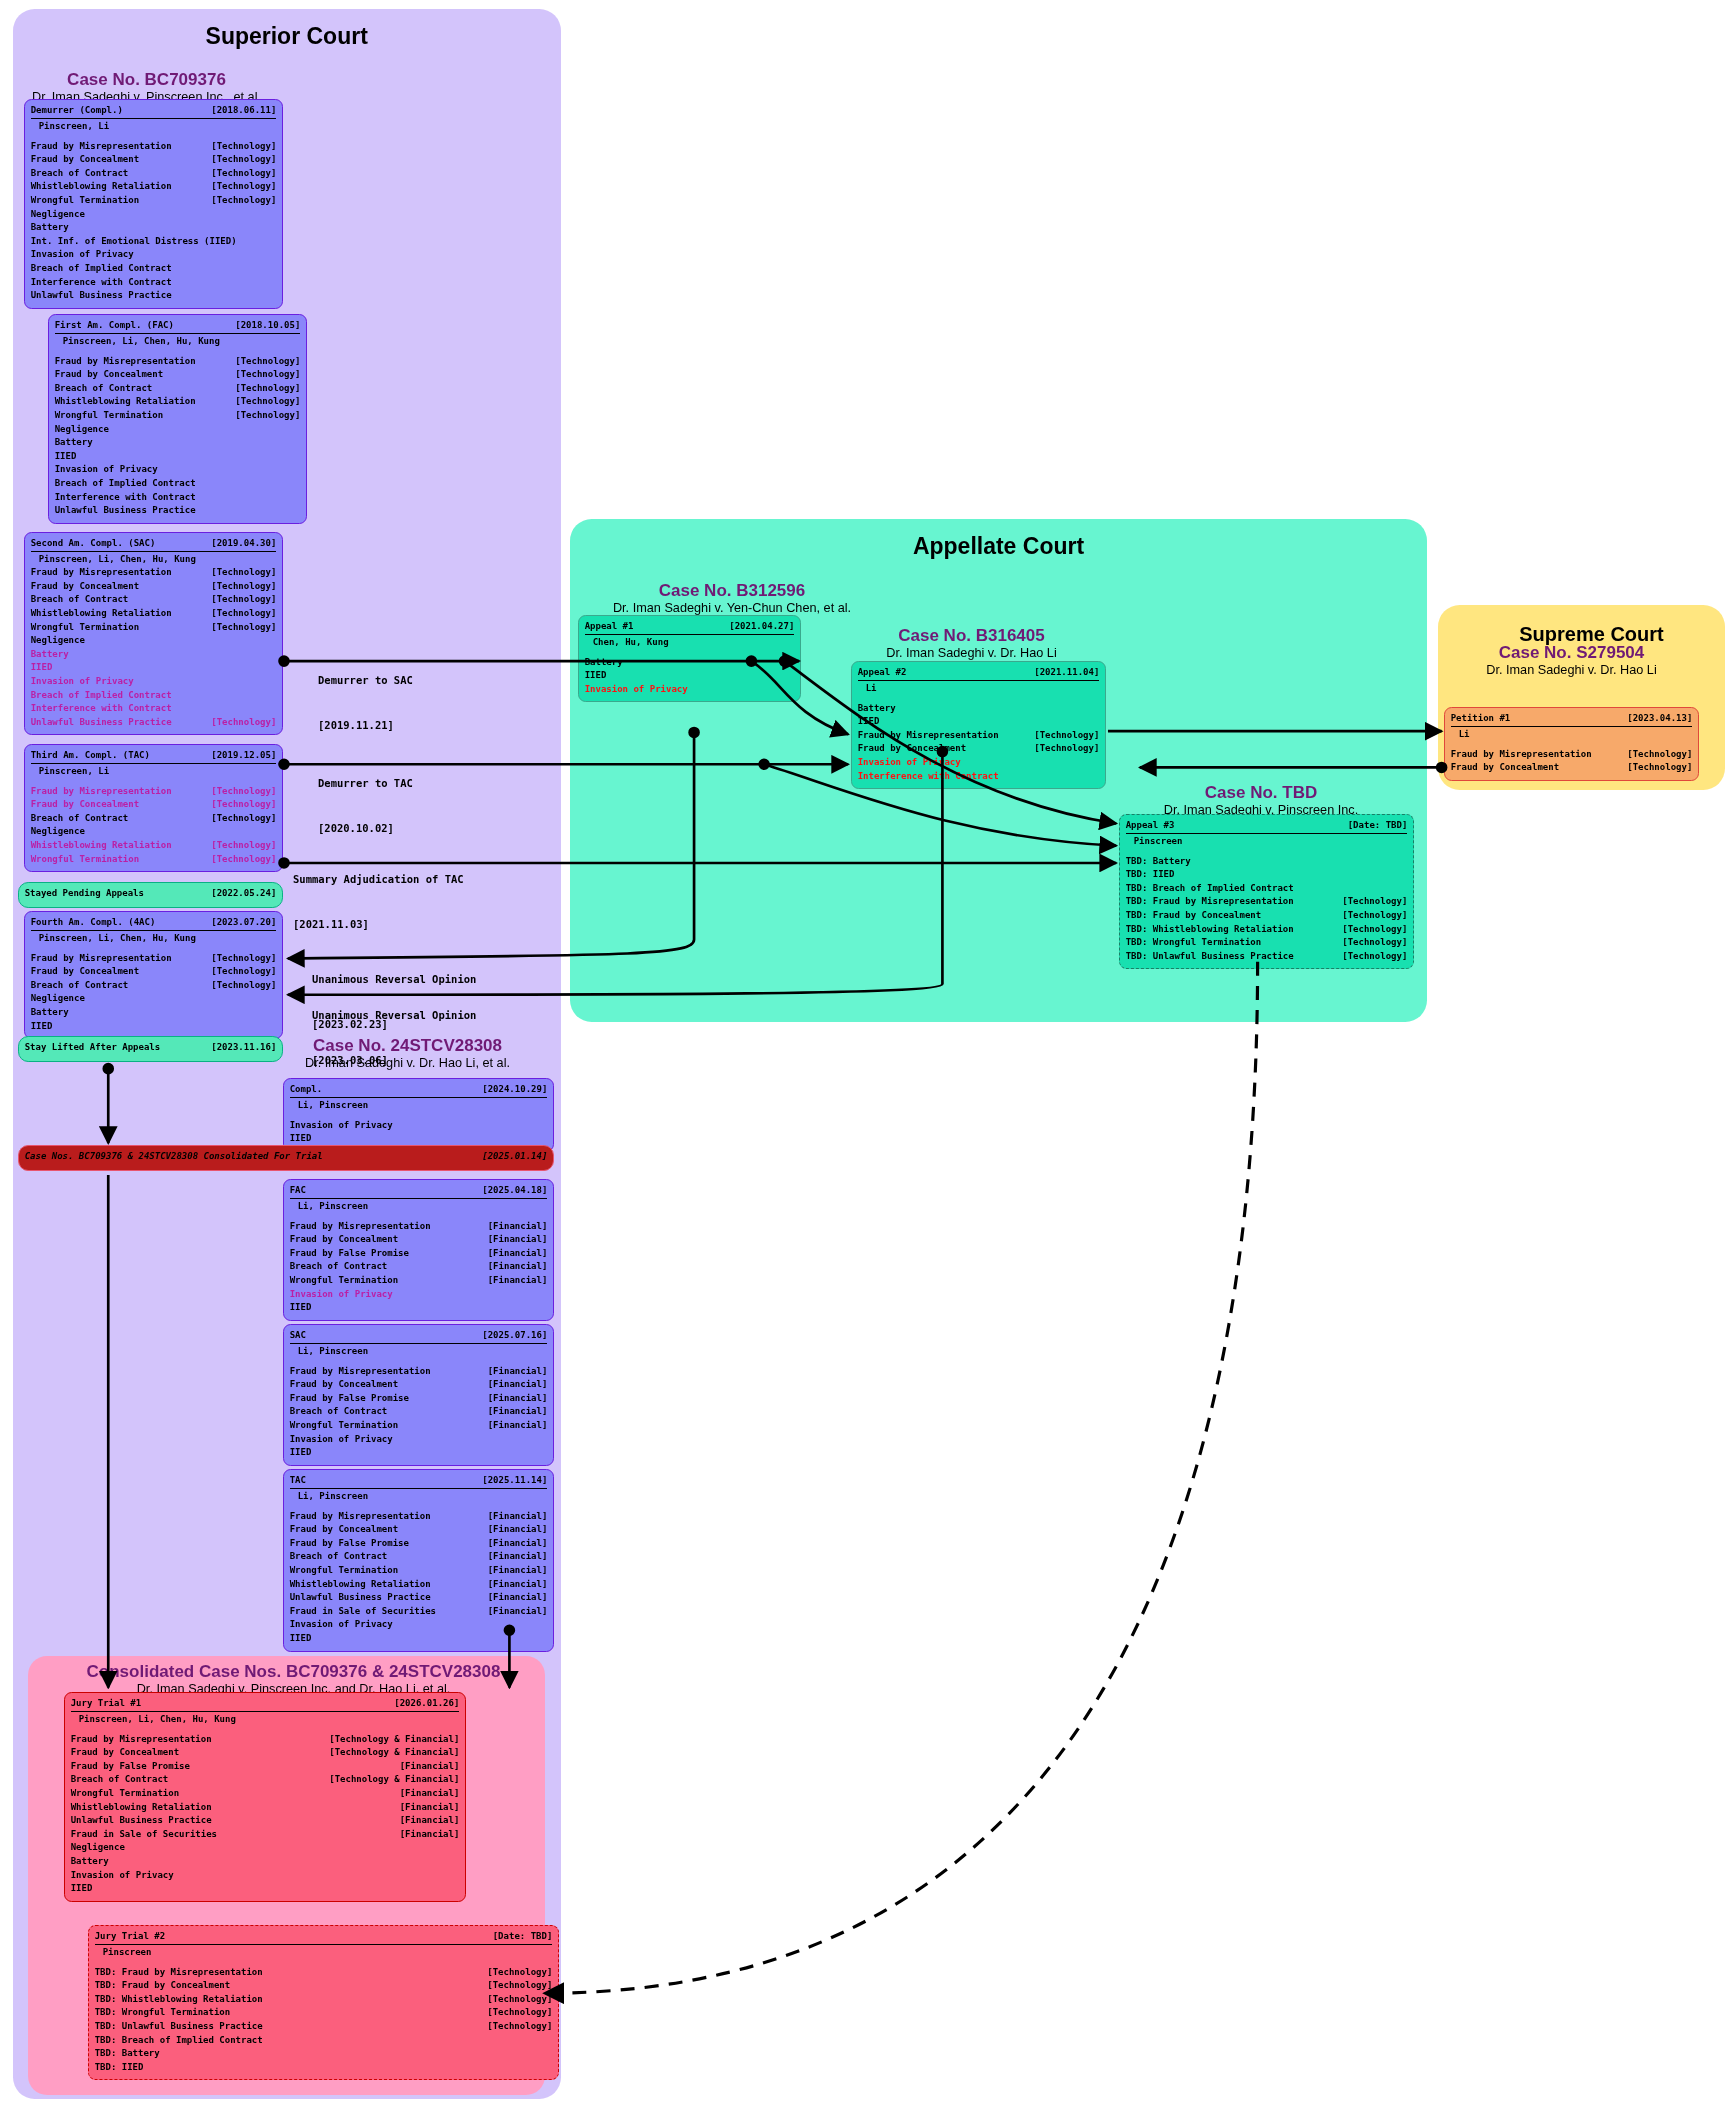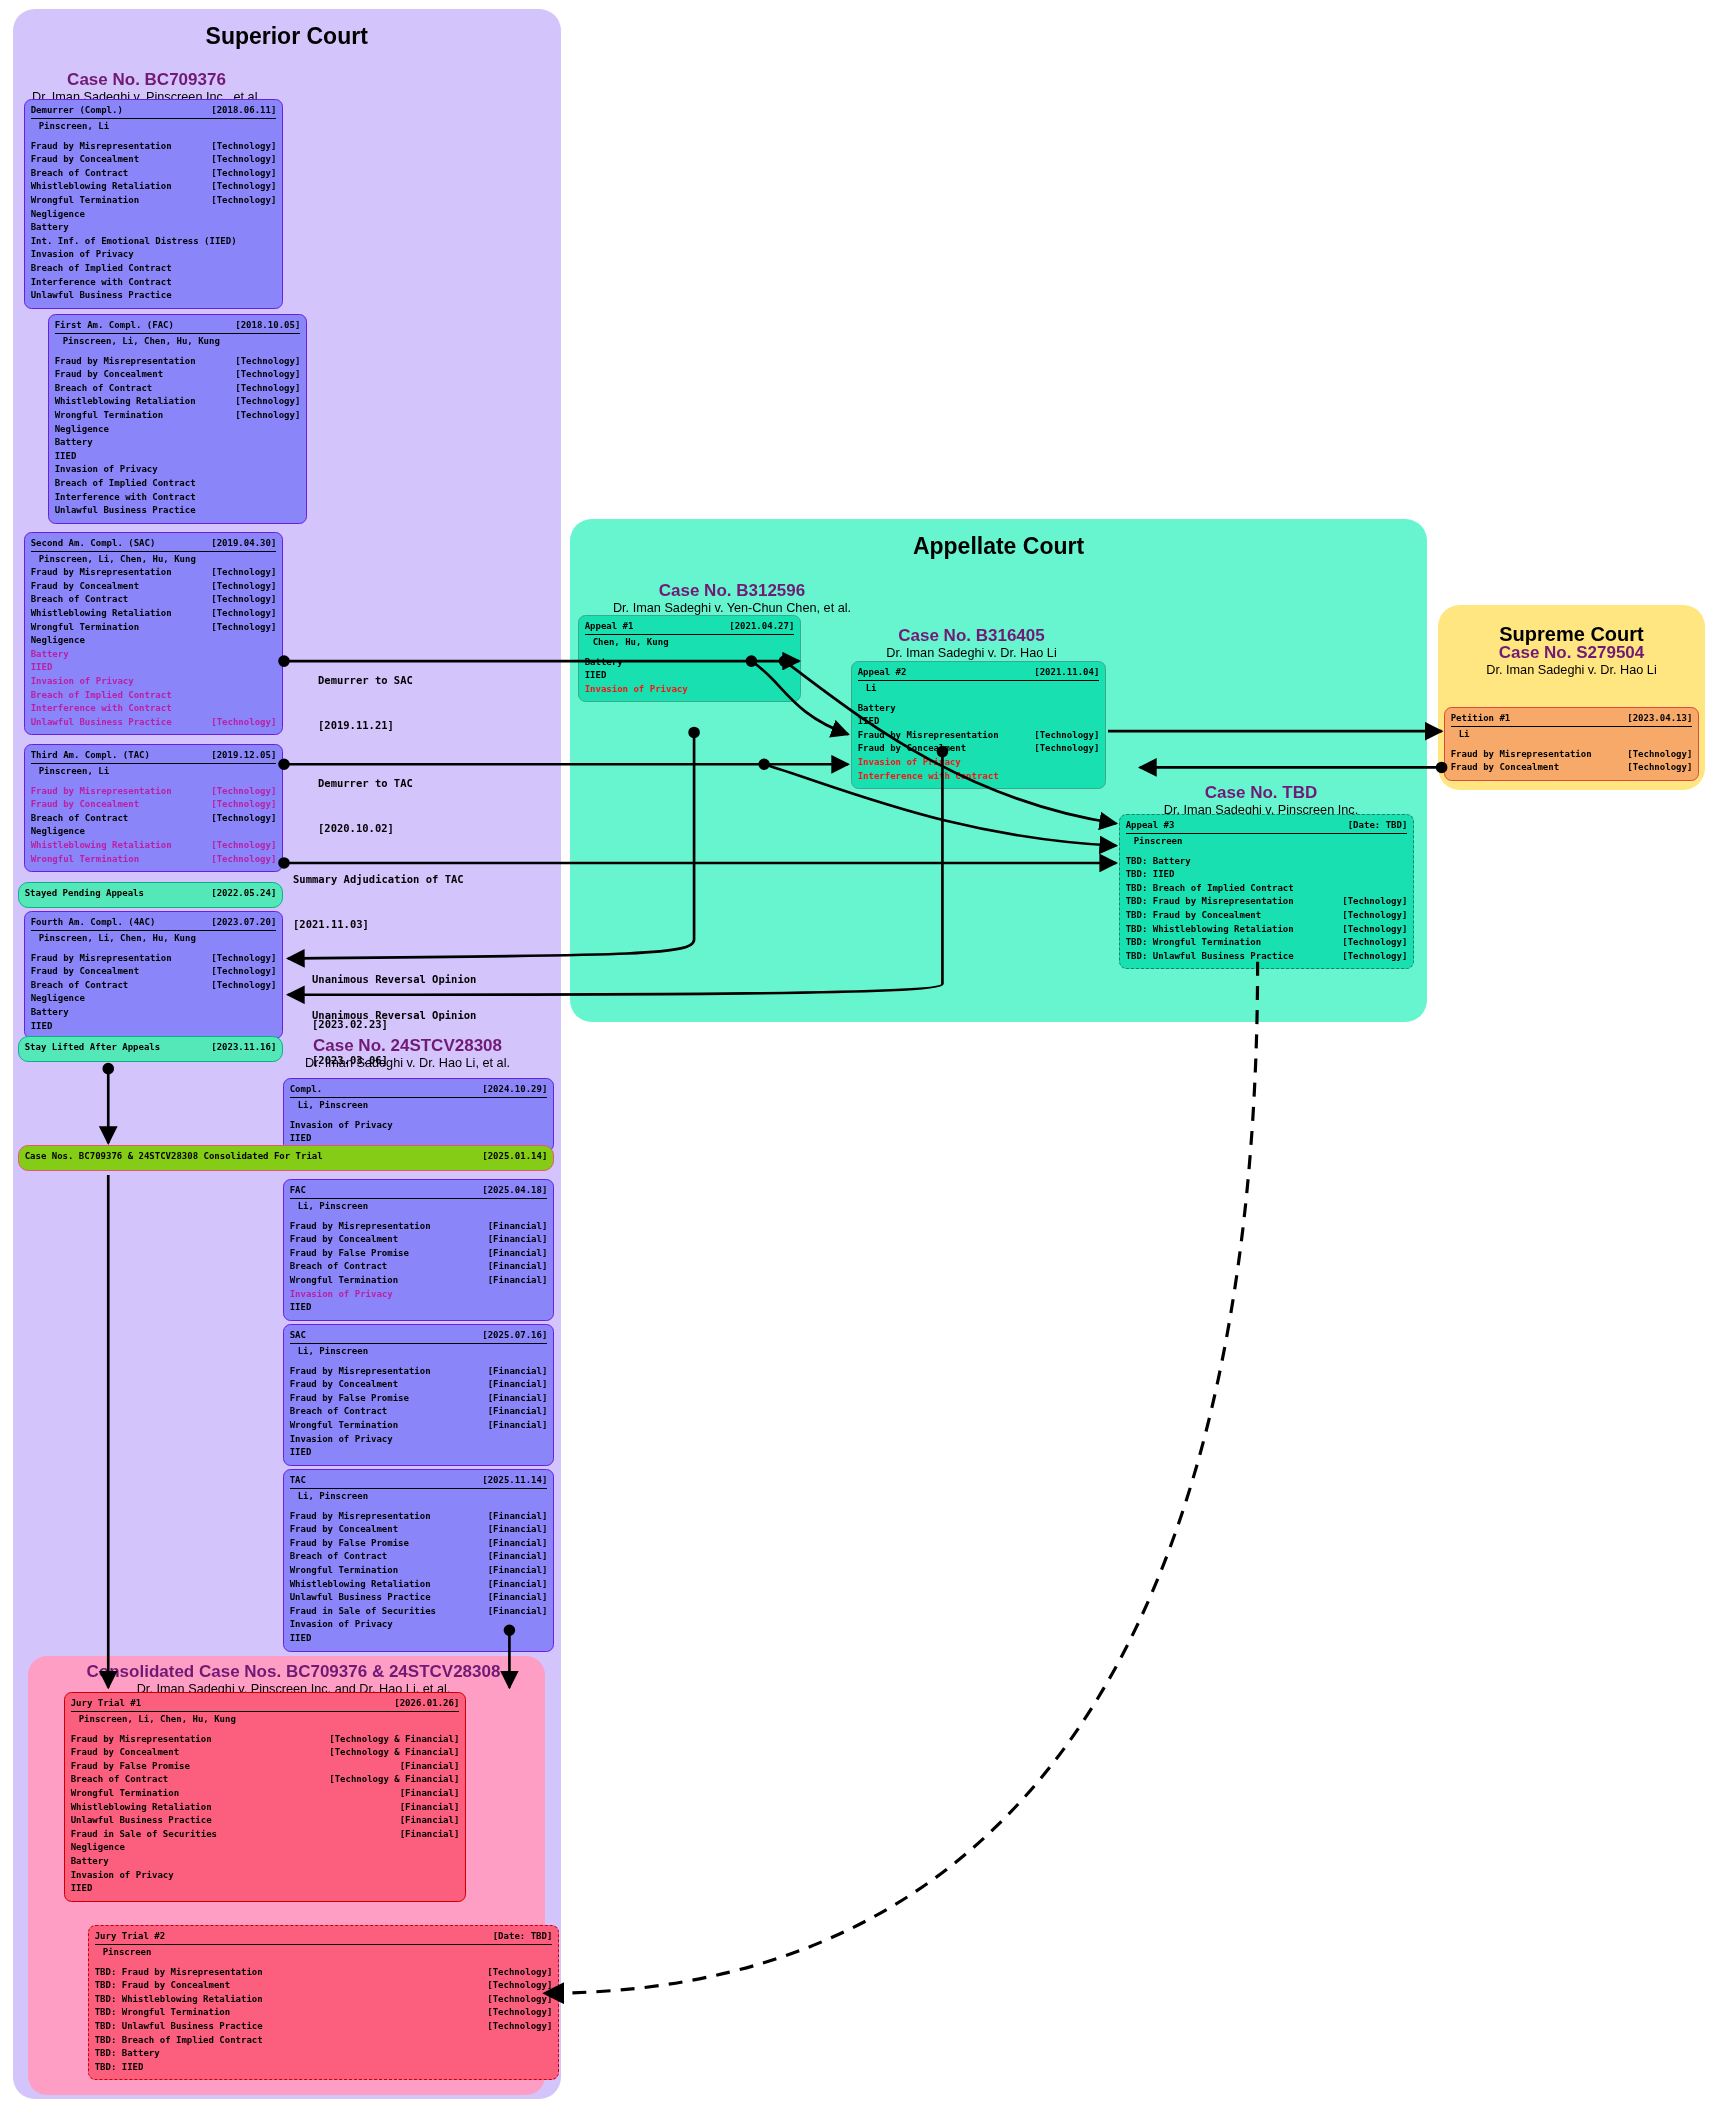--- a/index.html
+++ b/index.html
@@ -3,21 +3,21 @@
 <meta charset="utf-8">
 <style>
   html,body{margin:0;padding:0;background:#ffffff;}
   body{width:1732px;height:2108px;position:relative;font-family:"Liberation Sans",sans-serif;}
   #root{position:absolute;left:0;top:0;width:1732px;height:2108px;}
 
   
   .court{position:absolute;border-radius:21.7px;}
   #superior-court{left:12.7px;top:9px;width:548px;height:2090px;background:#d3c4fb;}
   #appellate-court{left:570px;top:519px;width:857px;height:503px;background:#67f5d0;}
-  #supreme-court{left:1438px;top:605px;width:267px;height:185px;background:#ffe680;}
+  #supreme-court{left:1438px;top:605px;width:267px;height:185px;background:#ffe680;padding-left:20px;}
 
   .court-title{font-weight:bold;text-align:center;color:#000;}
   #superior-court .court-title{font-size:23px;margin-top:14px;}
   #appellate-court .court-title{font-size:23px;margin-top:14px;}
   #supreme-court .court-title{font-size:20px;margin-top:18px;}
 
   
   .case-hdr{position:absolute;text-align:center;}
   .case-no{font-weight:bold;font-size:17px;color:#701a75;line-height:1.25;}
   .case-ttl{font-size:12.7px;color:#000;line-height:1.25;}
@@ -37,21 +37,21 @@
   
   .blue{background:#8a86fa;border:1.7px solid #6a1fe0;color:#000;}
   
   .teal{background:#54e8b8;border:1.7px solid #09b184;color:#000;}
   
   .appeal{background:#18e0b0;border:1.7px solid #3aa98d;color:#000;}
   .appeal.dash{border:1.7px dashed #1a7f66;}
   
   .orange{background:#f7a96a;border:1.7px solid #e0483a;color:#000;}
   
-  .pinkbar{background:#84cc16;border:1.7px solid #e8556f;color:#000;}
+  .pinkbar{background:#b91c1c;border:1.7px solid #e8556f;color:#000;font-style:italic;}
   
   .trial{background:#fb5f7d;border:1.8px solid #cc0000;color:#000;}
   .trial.dash{border:1.9px dashed #cc0000;}
 
   .dim{color:#bb1fa5;}     
   .red{color:#ff1111;}     
 
   
   #jury-band{position:absolute;left:28px;top:1656px;width:517px;height:439px;
              background:#ff9ec4;border-radius:19px;}

